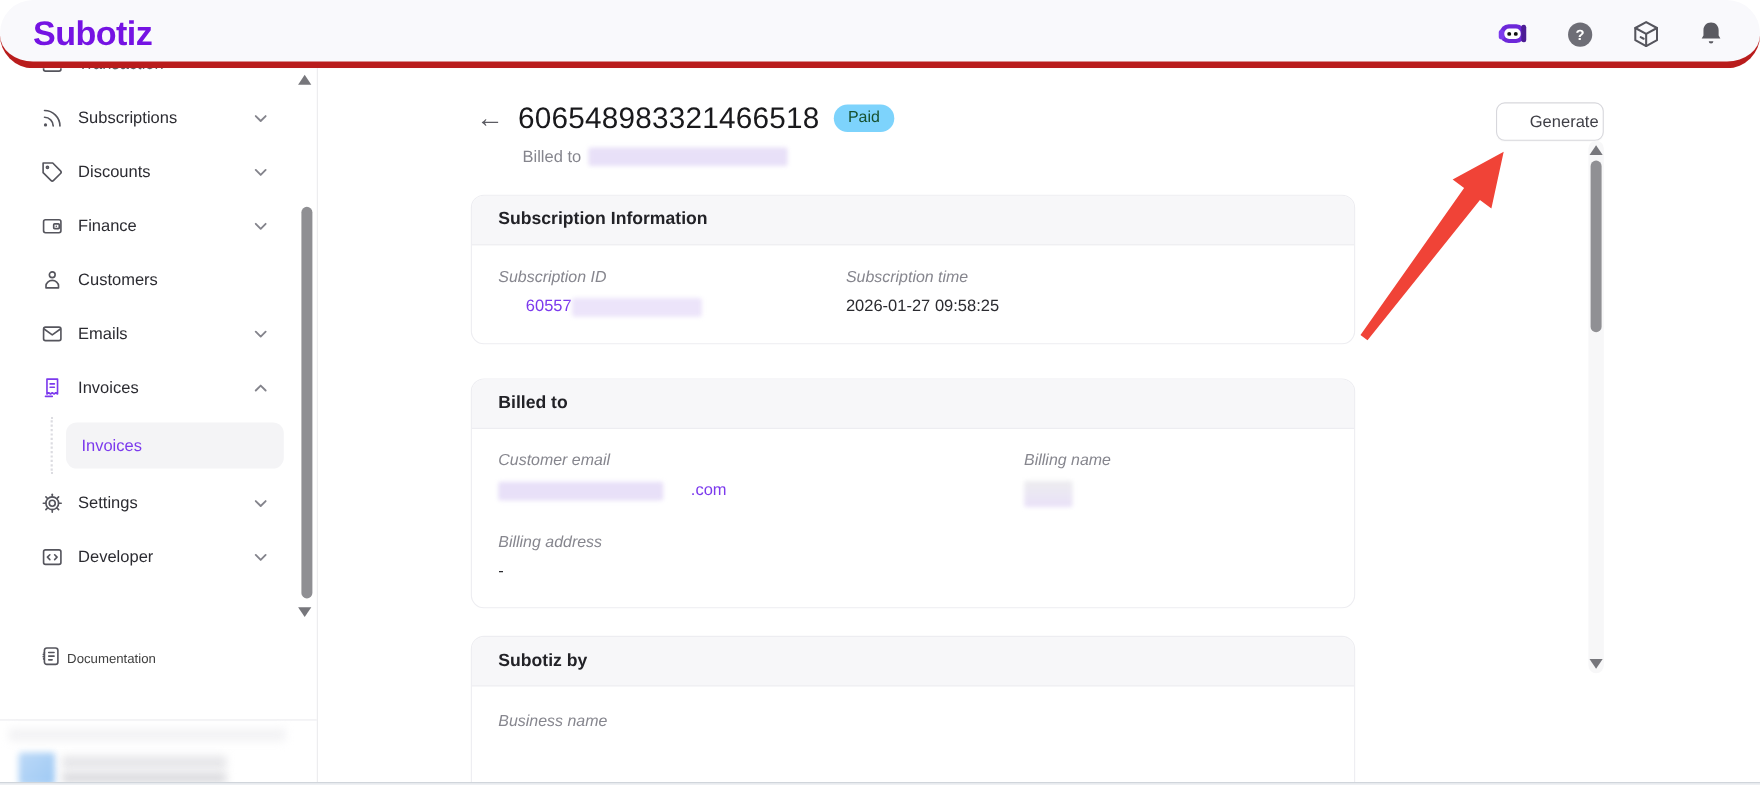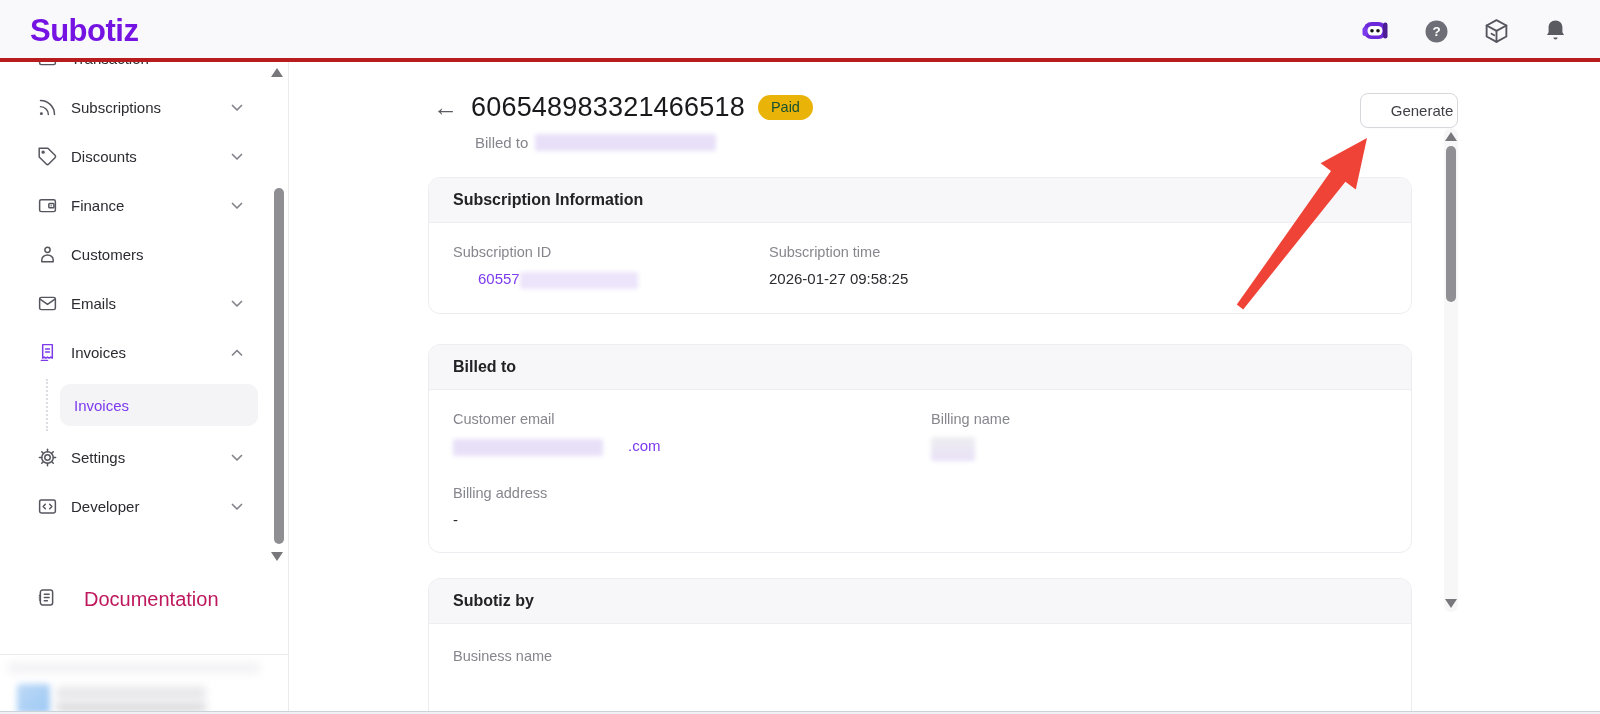--- a/index.html
+++ b/index.html
@@ -4,21 +4,21 @@
 <style>
   * { margin:0; padding:0; box-sizing:border-box; }
   html,body { width:1600px; height:714px; }
   body {
     position:relative; overflow:hidden; background:#fff;
     font-family:"Liberation Sans", sans-serif; color:#2b2b31;
   }
   
   .topbar {
     position:absolute; left:0; top:0; width:1600px; height:62px;
-    background:#f9f9fc; border-bottom:4px solid #b91c1c; z-index:30;
+    background:#f9f9fc; border-bottom:6px solid #b91c1c; z-index:30;border-radius:30px;
   }
   .logo {
     position:absolute; left:30px; top:13px; font-size:31px; font-weight:800;
     letter-spacing:-0.5px; color:#7513e3;
   }
   .topbar-icons {
     position:absolute; right:33px; top:0; height:62px;
     display:flex; align-items:center; gap:34px;
   }
   .tb-icon { display:flex; align-items:center; justify-content:center; cursor:pointer; }
@@ -42,65 +42,65 @@
   }
   .subitem {
     margin-left:60px; width:198px; height:42px; background:#f4f4f6;
     border-radius:10px; display:flex; align-items:center; padding-left:14px;
     font-size:15px; color:#7c3aed; cursor:pointer;
   }
   .doc-item {
     position:absolute; left:0; right:0; top:514px; height:46px;
     display:flex; align-items:center; padding-left:36px; cursor:pointer;
   }
-  .doc-item .lbl { margin-left:27px; font-size:20px; color:#be185d; }
+  .doc-item .lbl { margin-left:4px; font-size:12px; color:#404040; }
   .side-divider { position:absolute; left:0; right:0; bottom:59px; height:1px; background:#ececef; }
   .blurbox { position:absolute; border-radius:3px; }
   .avatar-blur { left:17px; bottom:0; width:33px; height:30px;
     background:linear-gradient(135deg,#bcd9f7,#9ec9f4); filter:blur(3px); }
   .userline-a { left:8px; bottom:40px; width:252px; height:12px; background:#f3f3f5; filter:blur(4px); }
   .userline-b { left:56px; bottom:15px; width:150px; height:12px; background:#e6e6e9; filter:blur(4px); }
   .userline-c { left:56px; bottom:2px; width:150px; height:10px; background:#dadade; filter:blur(4px); }
   
   .side-sb-up { position:absolute; right:5px; top:6px; }
   .side-sb-thumb { position:absolute; right:4px; top:126px; width:10px; height:356px; background:#8f8f93; border-radius:5px; }
   .side-sb-down { position:absolute; right:5px; top:490px; }
   .arr-up { width:0; height:0; border-left:6px solid transparent; border-right:6px solid transparent; border-bottom:9px solid #77777c; }
   .arr-down { width:0; height:0; border-left:6px solid transparent; border-right:6px solid transparent; border-top:9px solid #77777c; }
   
   .main { position:absolute; left:289px; top:62px; right:0; bottom:0; background:#fff; }
   .header-row { position:absolute; left:144px; top:30px; display:flex; align-items:center; gap:13px; }
   .back-arrow { font-size:25px; color:#5c5c63; line-height:1; cursor:pointer; }
   .invoice-title { font-size:27px; font-weight:400; color:#19191c; letter-spacing:0.2px; }
   .paid-badge {
-    background:#eab308; color:#17512f; font-size:14.5px; padding:4px 13px;
+    background:#7dd3fc; color:#17512f; font-size:14.5px; padding:4px 13px;
     border-radius:999px; line-height:1.2;
   }
   .billed-row { position:absolute; left:186px; top:72px; display:flex; align-items:center; gap:7px; }
   .billed-row .lbl { font-size:15px; color:#85858d; }
   .blur-bar { display:inline-block; height:17px; background:#e8e0f8; border-radius:2px; filter:blur(2px); vertical-align:middle; }
   .generate-btn {
     position:absolute; left:1071px; top:31px; width:98px; height:35px;
     background:#fff; border:1px solid #d7d7dc; border-radius:8px;
     font-family:"Liberation Sans",sans-serif; font-size:15px; color:#3f3f46;
     cursor:pointer; box-shadow:0 1px 1px rgba(0,0,0,0.02);padding-left:26px;
   }
   .card {
-    position:absolute; left:139px; width:984px; background:#fff;
+    position:absolute; left:139px; width:804px; background:#fff;
     border:1px solid #ededf1; border-radius:12px; overflow:hidden;
   }
   .card-head {
     height:45px; background:#f7f7f9; border-bottom:1px solid #ededf1;
     display:flex; align-items:center; padding:0 24px;
   }
   .card-head .t { font-size:16px; font-weight:700; color:#222227; }
   .card-body { padding:21px 24px 24px 24px; }
   .grid2a { display:grid; grid-template-columns:316px 1fr; }
   .grid2b { display:grid; grid-template-columns:478px 1fr; }
-  .field .flabel { font-size:14.5px; color:#86868e; margin-bottom:10px; }
+  .field .flabel { font-size:14.5px; color:#86868e; margin-bottom:10px;font-style:italic; }
   .field .fvalue { font-size:15px; color:#2b2b30; }
   .purple { color:#7c3aed;margin-left:25px; }
   .card1 { top:115px; }
   .card2 { top:282px; }
   .card3 { top:516px; height:300px; }
   .mt20 { margin-top:24px; }
   
   .main-sb {
     position:absolute; left:1155px; top:66px; width:14px; height:484px;
     background:#f7f7f8; border-radius:7px;

